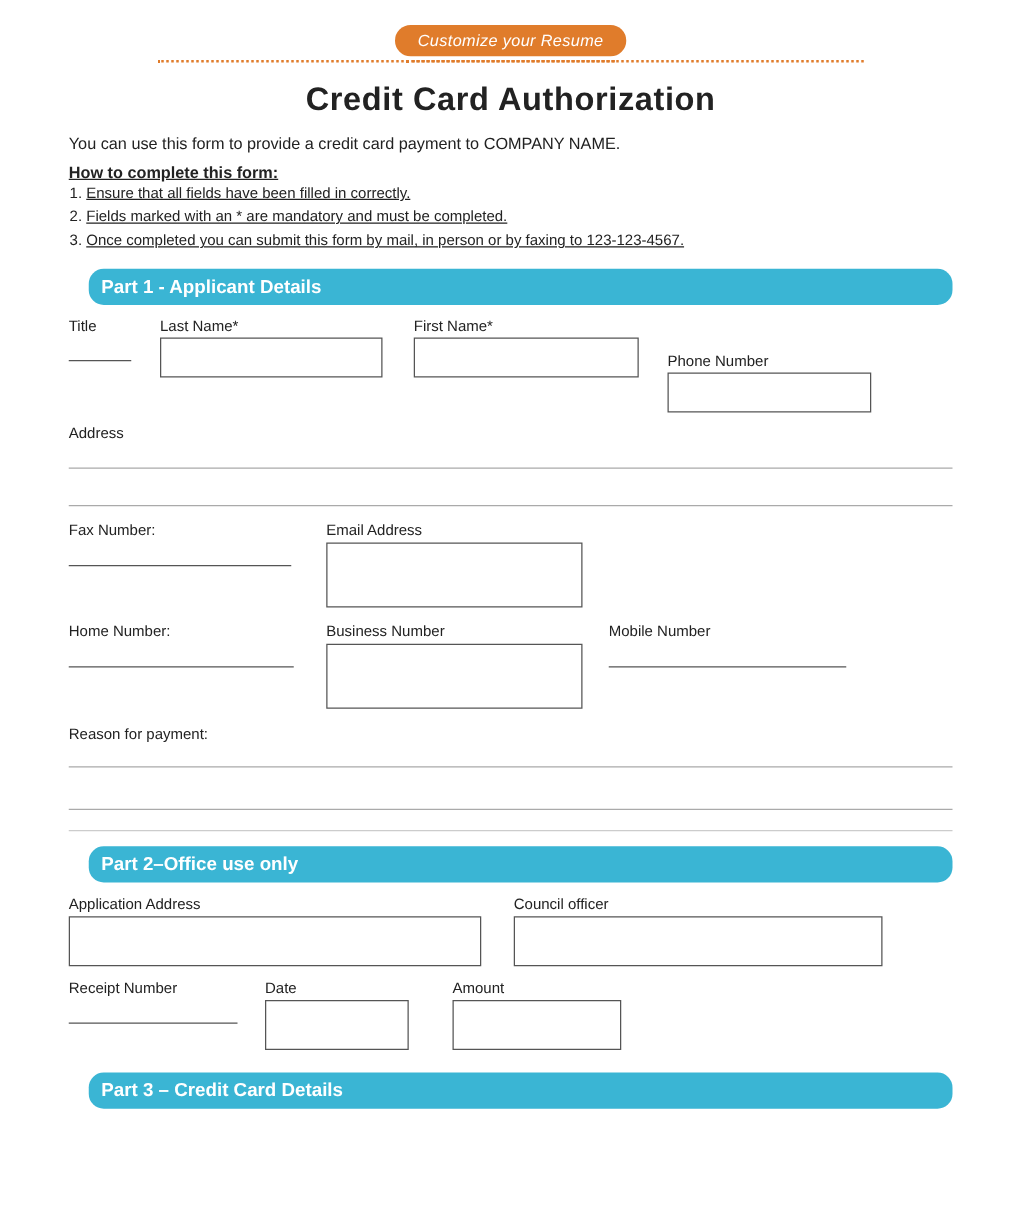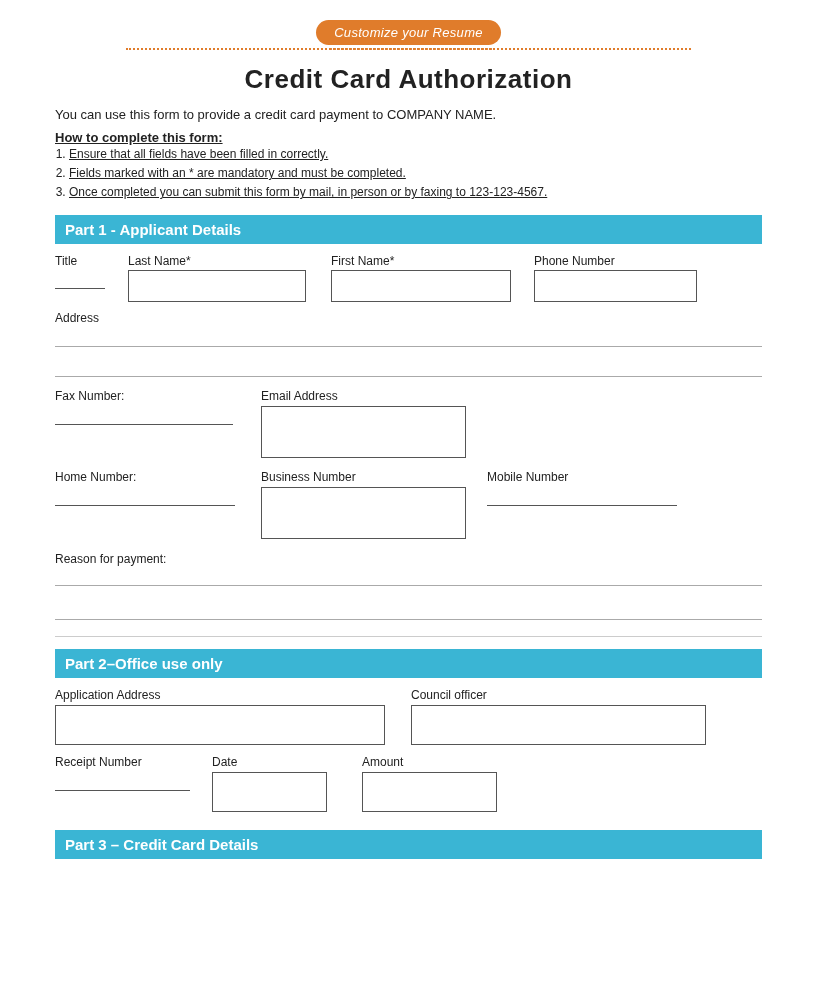--- a/index.html
+++ b/index.html
@@ -77,36 +77,37 @@
       font-size: 12px;
       line-height: 1.6;
       list-style: decimal;
     }
     .section-header {
       background: #3ab5d4;
       color: #fff;
       font-weight: bold;
       font-size: 15px;
       padding: 6px 10px;
-      margin: 12px 0 10px 0;
-      border-radius: 0;
+      margin: 12px 0 10px 16px;
+      border-radius: 12px;
     }
     .form-row {
       display: flex;
       align-items: flex-start;
       margin-bottom: 8px;
       gap: 0;
     }
     .form-group {
       display: flex;
       flex-direction: column;
       margin-right: 18px;
     }
     .form-group:last-child {
       margin-right: 0;
+      margin-top: 28px;
     }
     .form-label {
       font-size: 12px;
       color: #222;
       margin-bottom: 2px;
     }
     .field-underline {
       border: none;
       border-bottom: 1.5px solid #555;
       outline: none;

